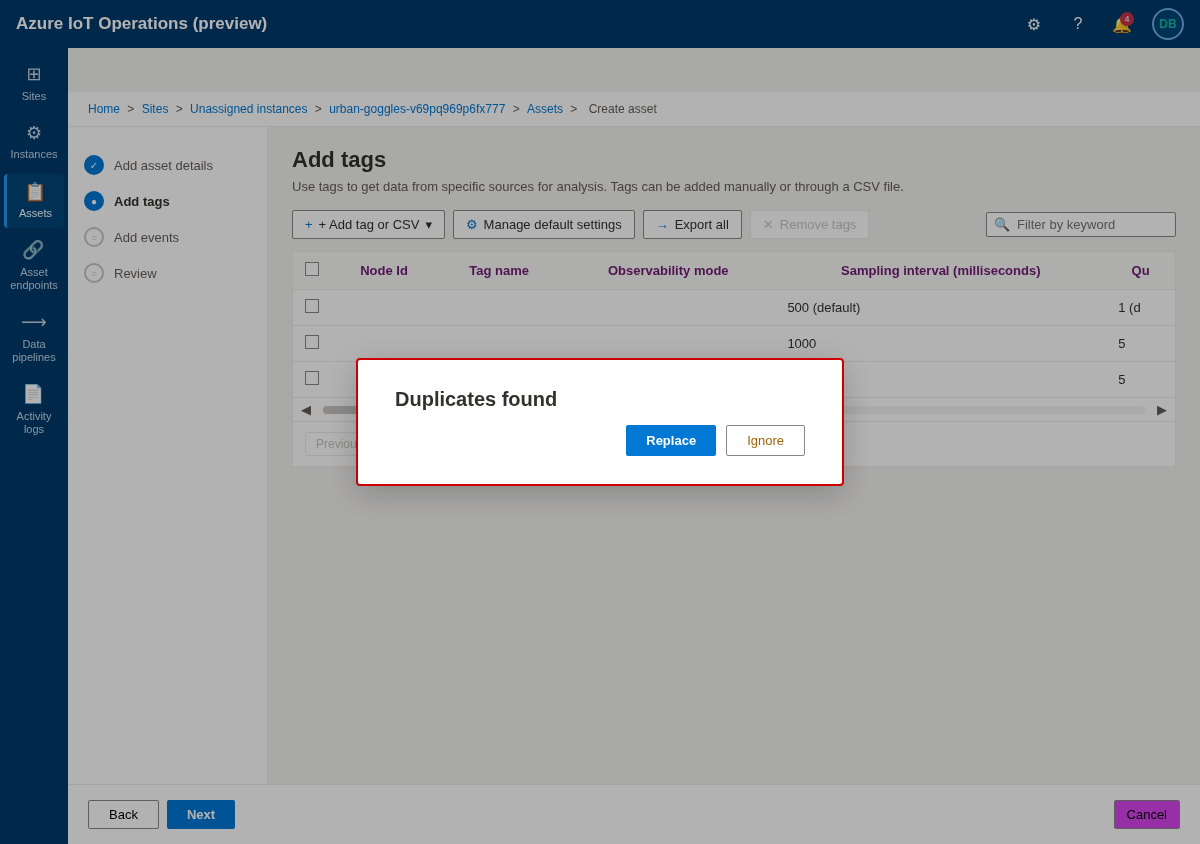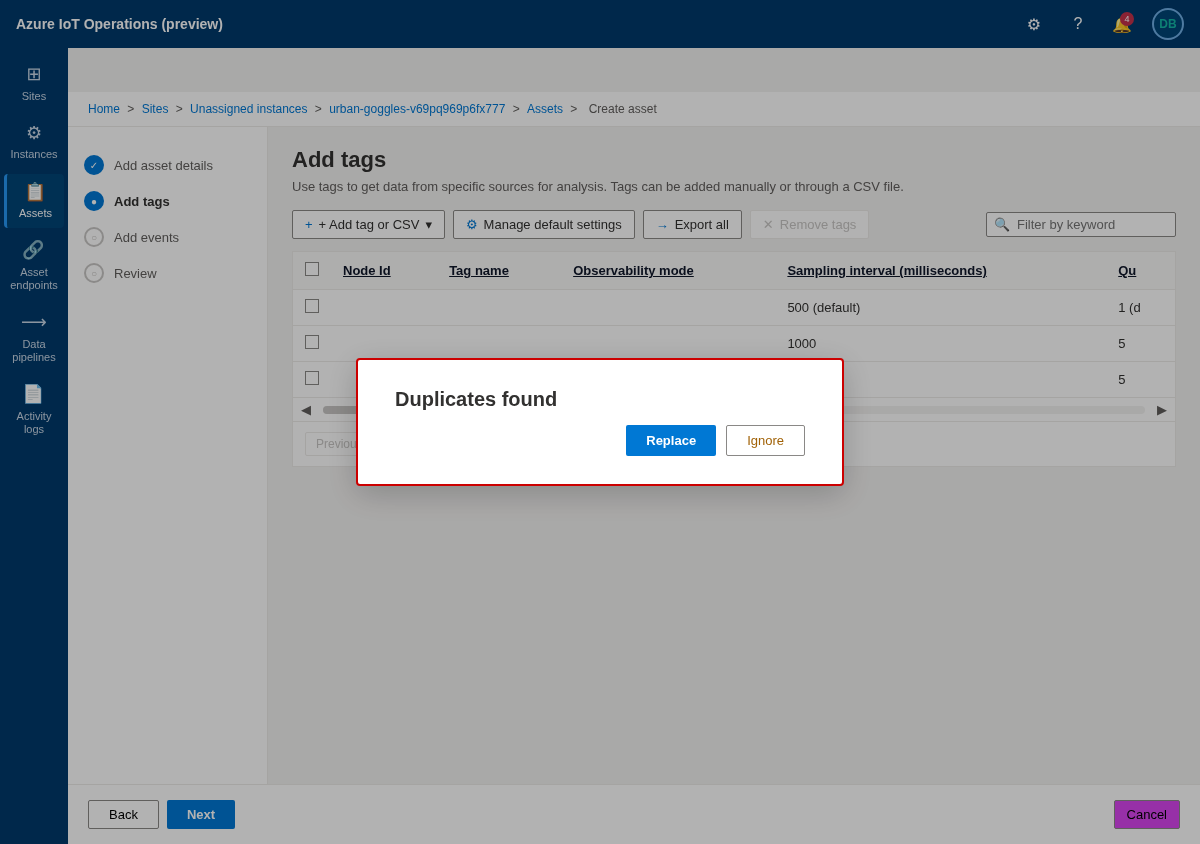--- a/index.html
+++ b/index.html
@@ -8,21 +8,21 @@
     
     .topbar {
       background: #003a6c;
       height: 48px;
       display: flex;
       align-items: center;
       padding: 0 16px;
       color: white;
       justify-content: space-between;
     }
-    .topbar-title { font-size: 14px; font-weight: 600; color: white; }
+    .topbar-title { font-size: 17px; font-weight: 600; color: white; }
     .topbar-right { display: flex; align-items: center; gap: 16px; }
     .topbar-icon { width: 28px; height: 28px; display: flex; align-items: center; justify-content: center; cursor: pointer; color: white; font-size: 16px; border-radius: 2px; }
     .notif-icon { position: relative; }
     .notif-badge {
       position: absolute;
       top: 2px; right: 2px;
       background: #c4314b;
       color: white;
       border-radius: 50%;
       width: 14px; height: 14px;
@@ -160,26 +160,25 @@
     .table-container {
       background: white;
       border: 1px solid #edebe9;
       overflow: hidden;
       position: relative;
     }
     table { width: 100%; border-collapse: collapse; font-size: 13px; }
     thead { background: #faf9f8; }
     thead th {
       padding: 10px 12px;
-      text-align: left;
+      text-align: center;
       font-weight: 600;
-      color: #0f172a;
+      color: #701a75;
       border-bottom: 1px solid #edebe9;
       white-space: nowrap;
-      text-decoration: underline;
     }
     tbody tr { border-bottom: 1px solid #edebe9; }
     tbody td { padding: 9px 12px; color: #323130; white-space: nowrap; overflow: hidden; text-overflow: ellipsis; max-width: 200px; }
     .checkbox-cell { width: 32px; }
     .cb { width: 14px; height: 14px; border: 1px solid #8a8886; background: white; cursor: pointer; display: inline-block; }
 
     
     .pagination {
       display: flex; align-items: center; gap: 8px;
       padding: 10px 12px;

